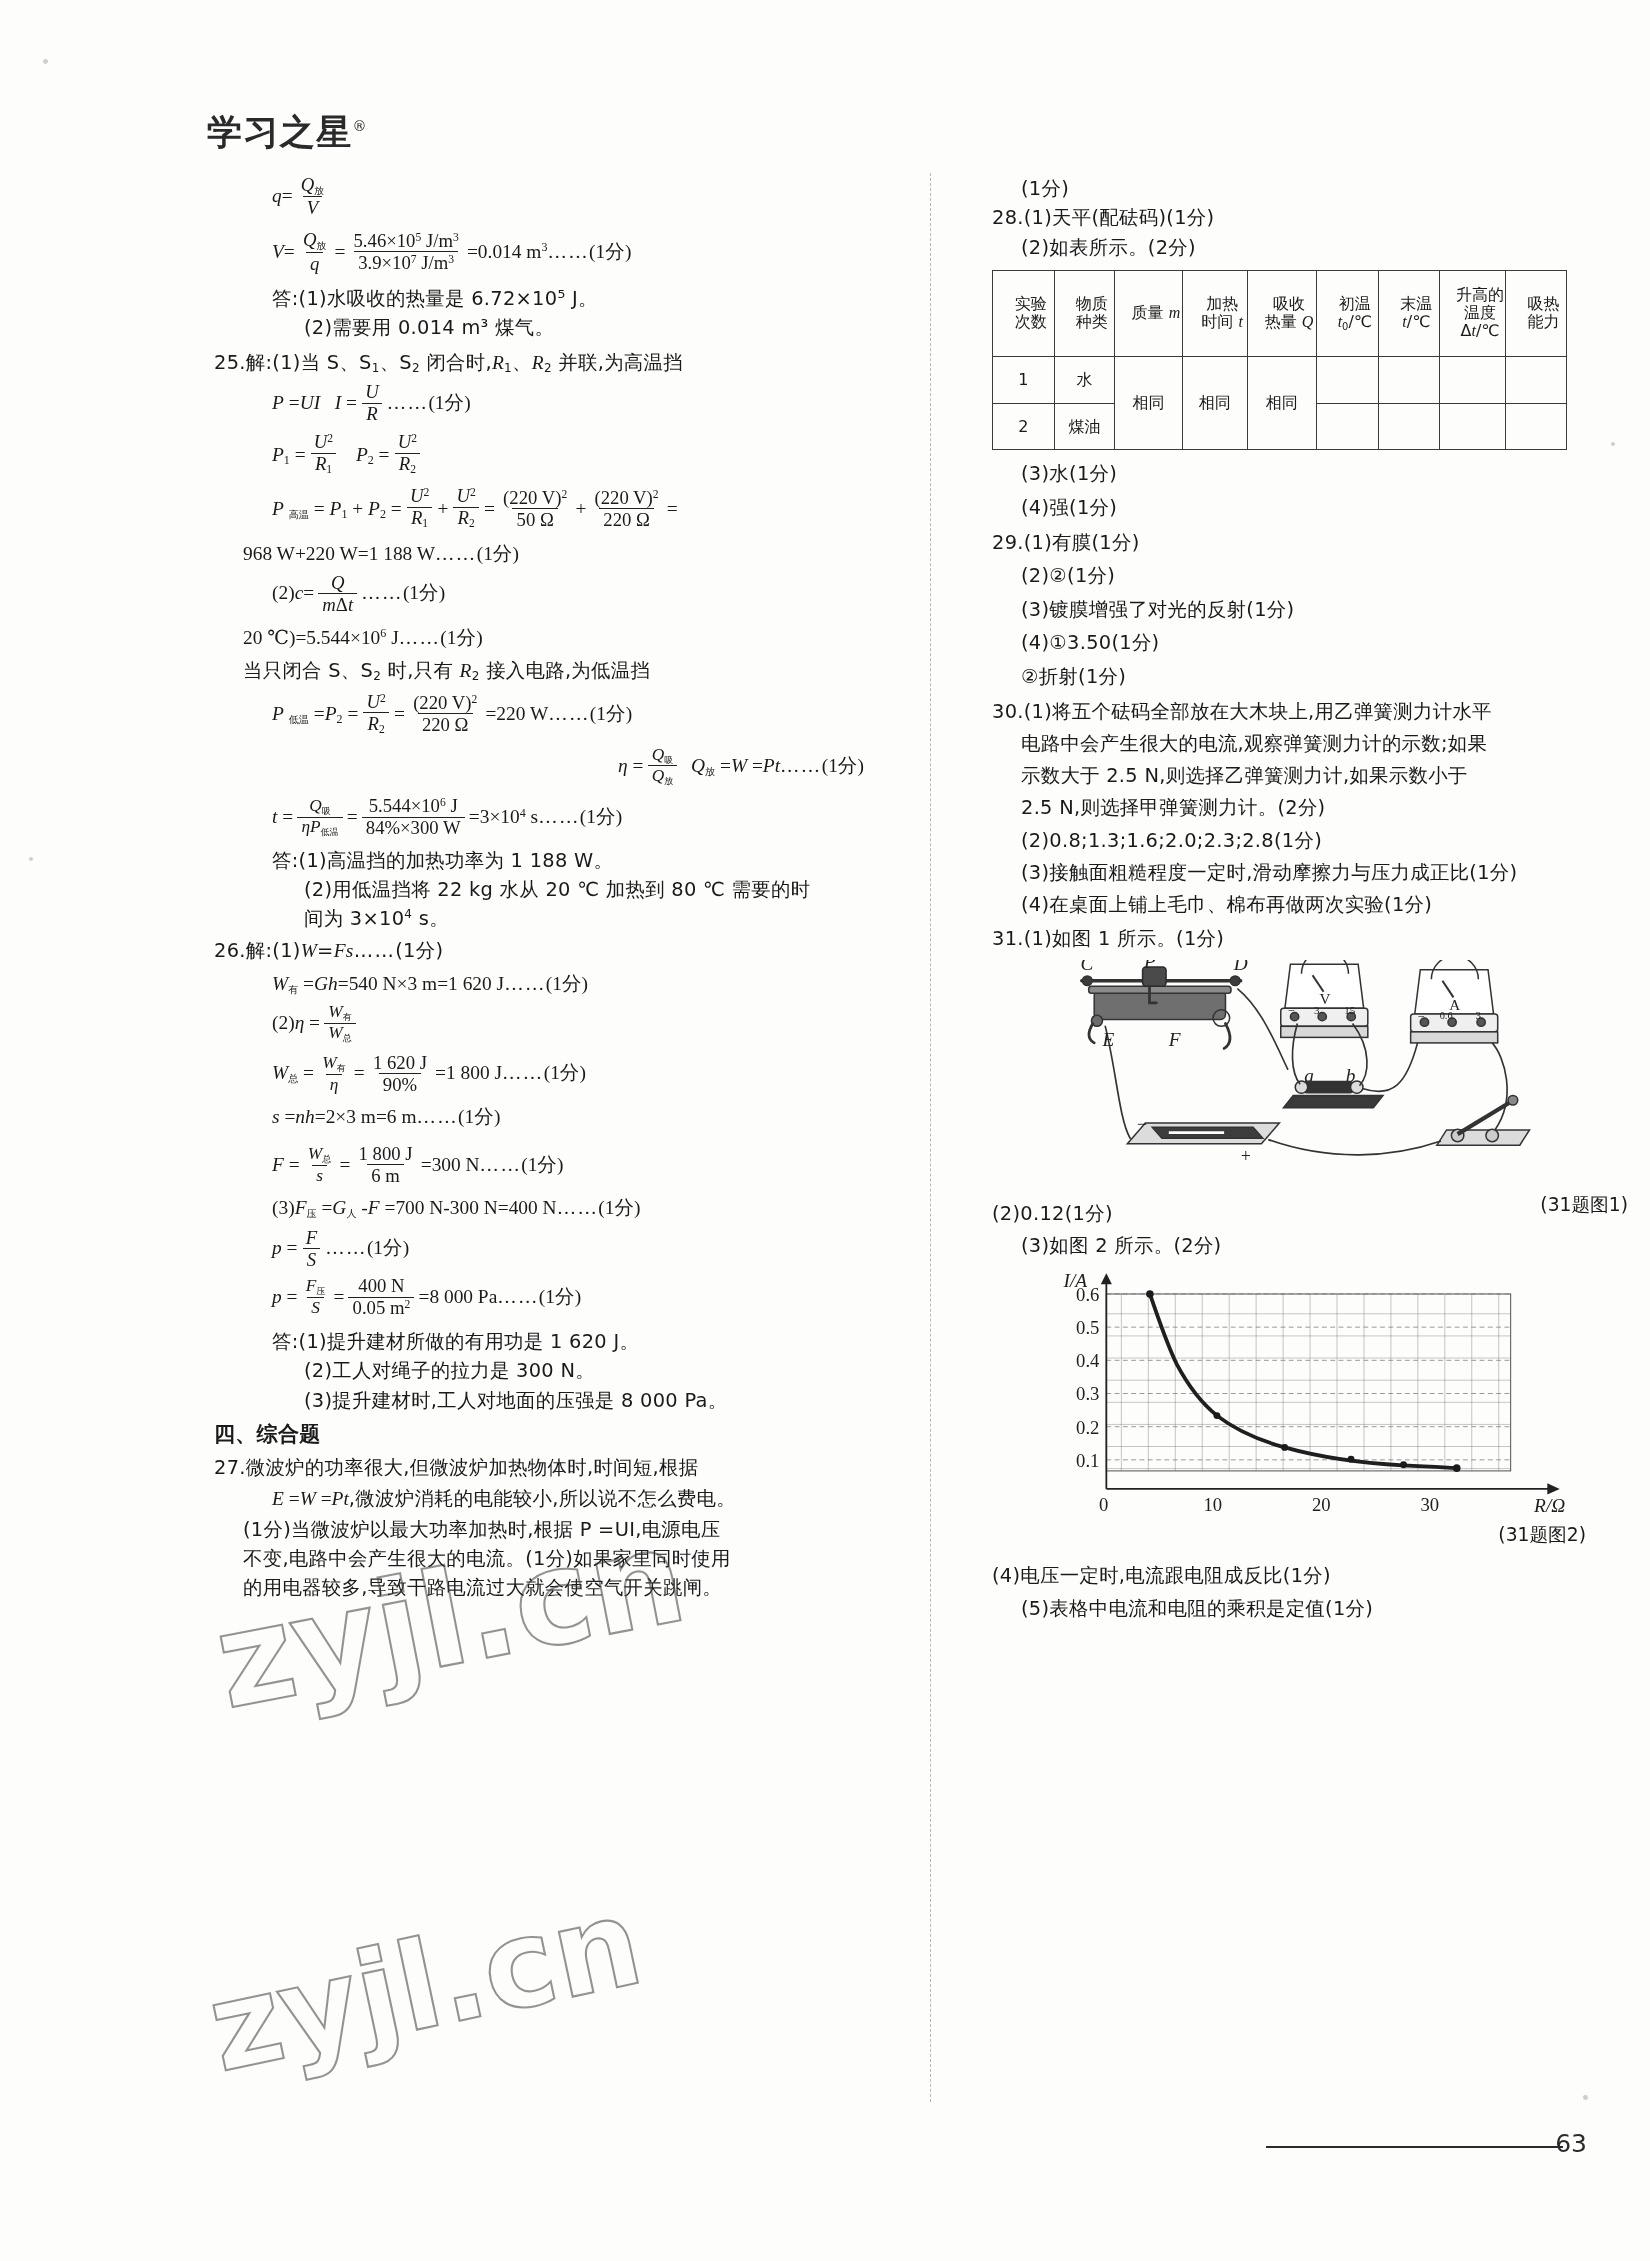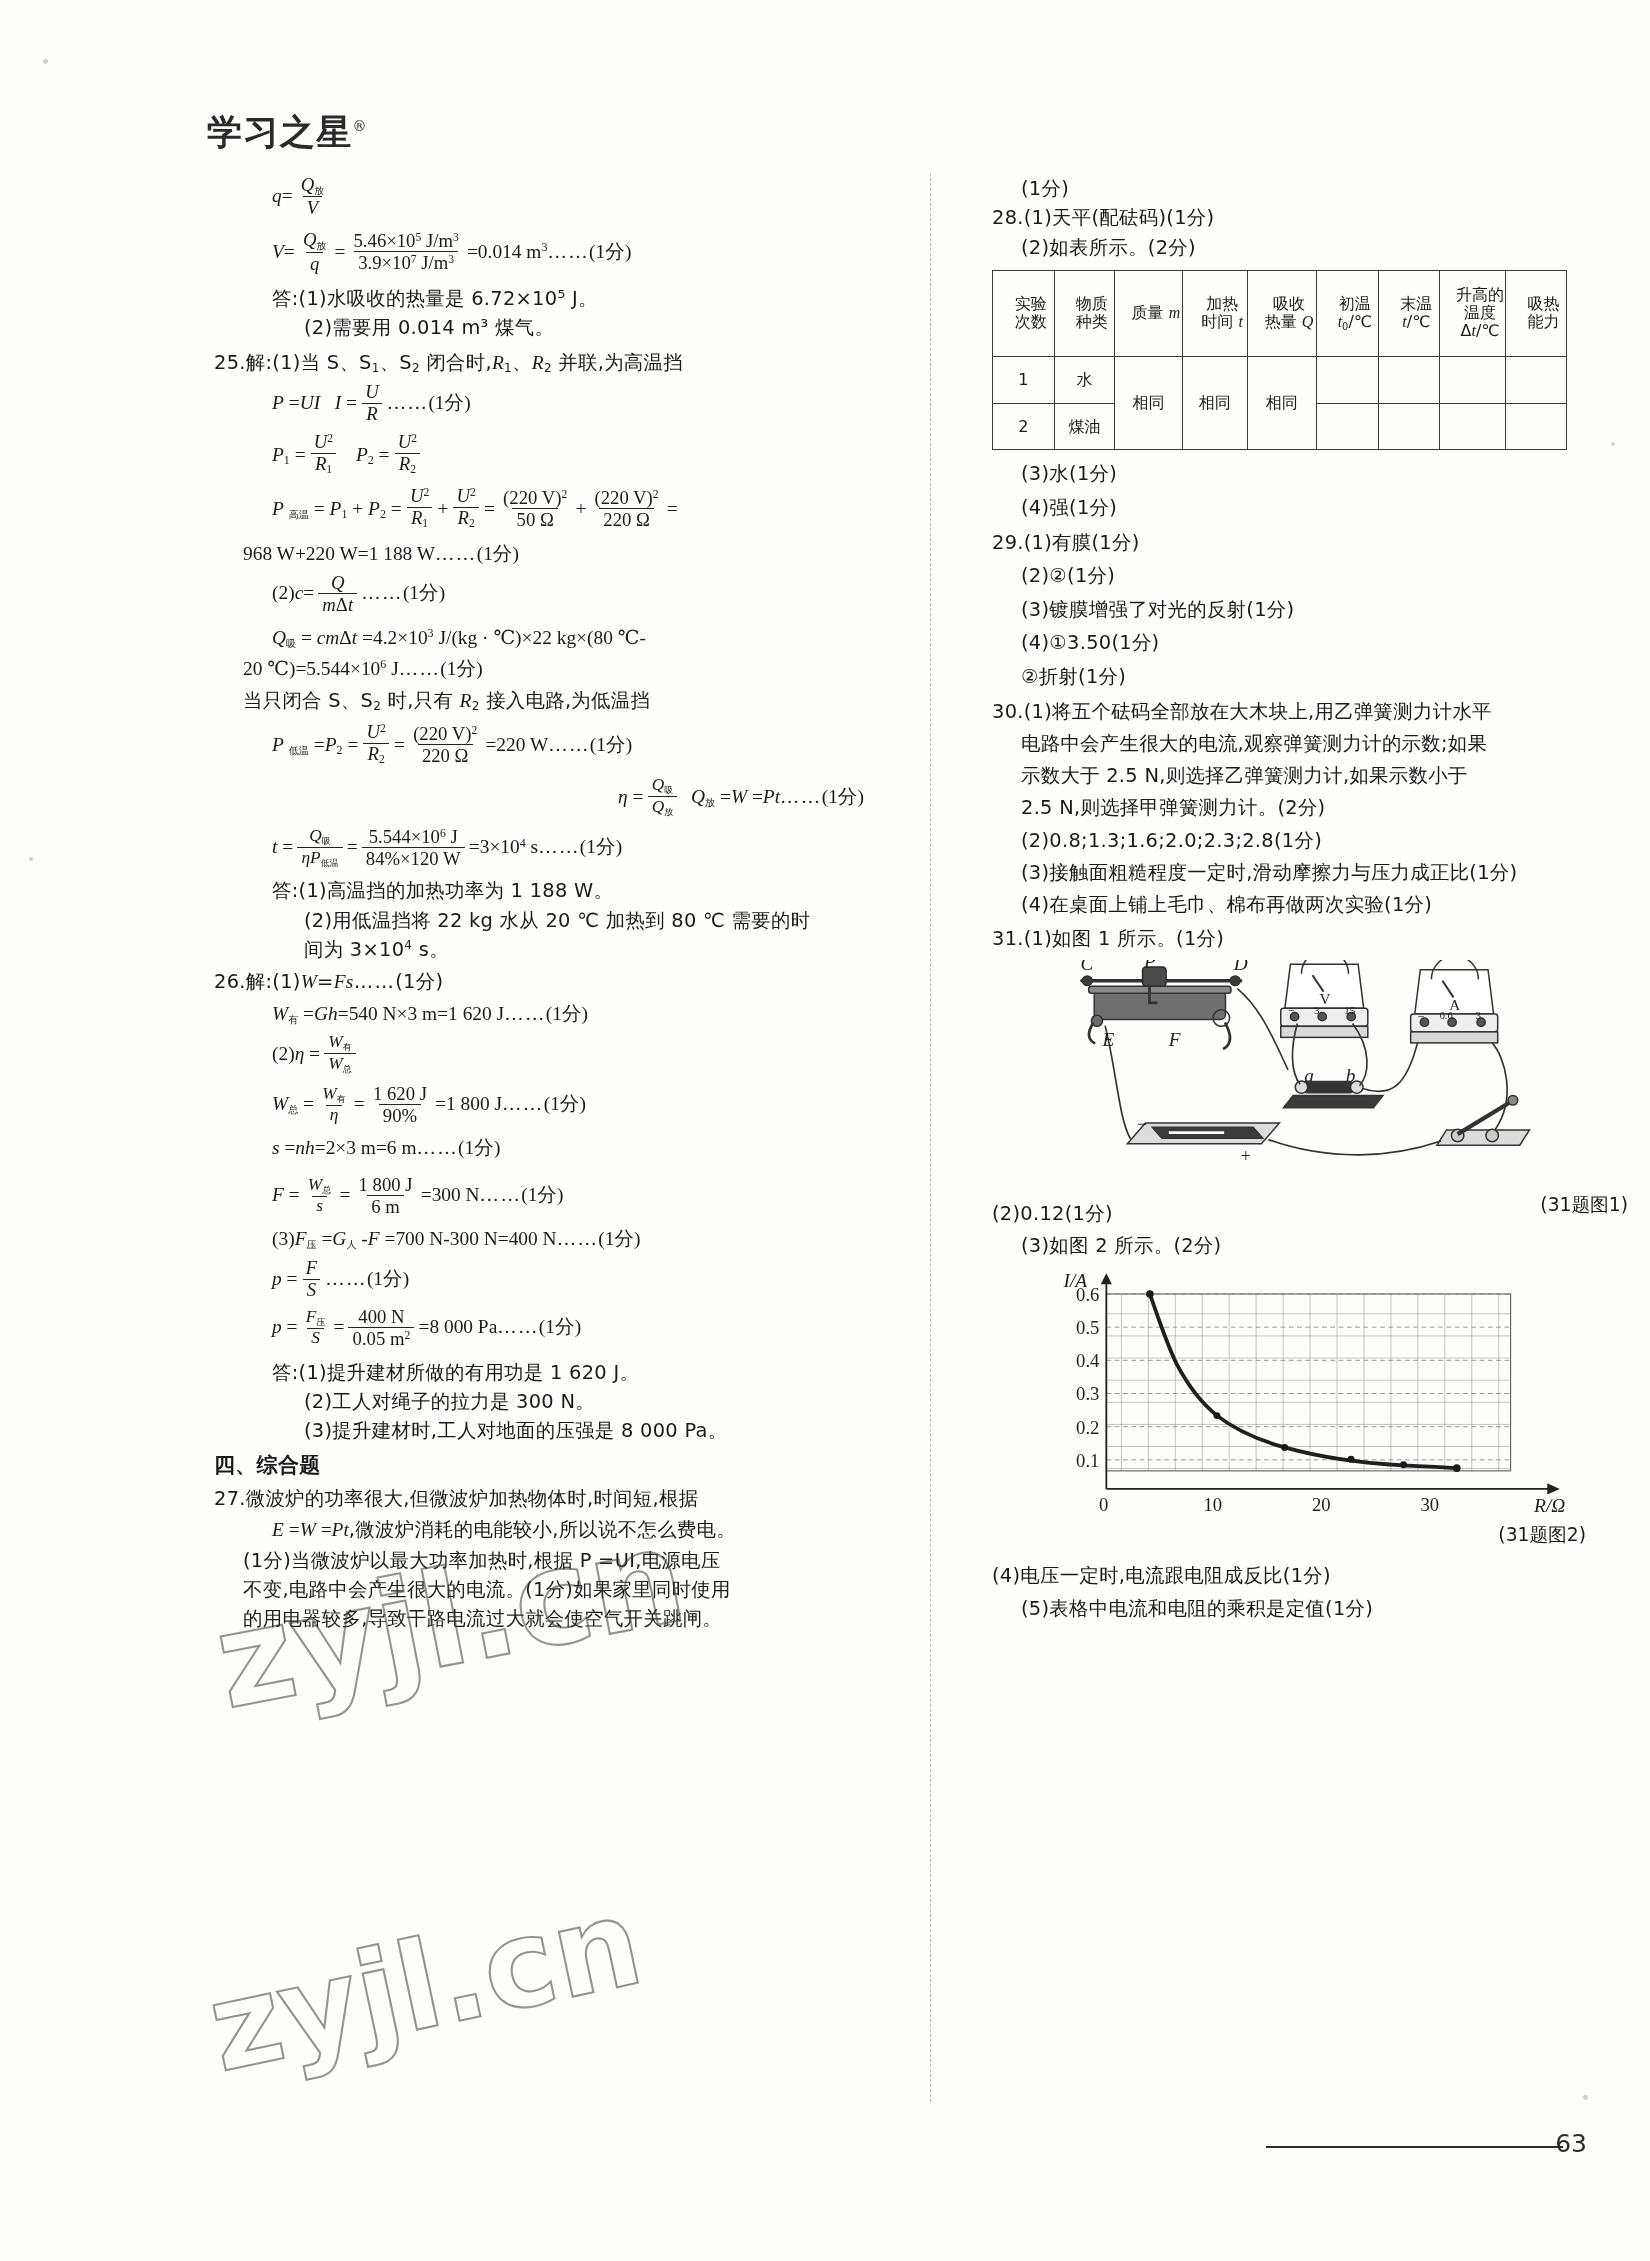--- a/index.html
+++ b/index.html
@@ -170,23 +170,20 @@
 
     <div class="line ind1" style="margin-bottom:8.3px;">968 W+220 W=1 188 W<span class="dots">……</span>(1<span class="cn">分</span>)</div>
 
     <div class="line ind2" style="margin-bottom:9.7px;">
       (2)<span class="it">c</span>=<span class="frac">
           <span class="num"><span class="it">Q</span></span>
           <span class="den"><span class="it">m</span>Δ<span class="it">t</span></span>
         </span><span class="dots">……</span>(1<span class="cn">分</span>)
     </div>
 
-    <div class="line ind2" style="margin-bottom:5.5px;">
-      <span class="it">Q</span><span class="sb">吸</span> = <span class="it">cm</span>Δ<span class="it">t</span> =4.2×10<sup>3</sup> J/(kg · ℃)×22 kg×(80 ℃-
-    </div>
     <div class="line ind1" style="margin-bottom:7px;">20 ℃)=5.544×10<sup>6</sup> J<span class="dots">……</span>(1<span class="cn">分</span>)</div>
 
     <div class="line ind1 cn" style="margin-bottom:5.5px;">当只闭合 S、S<sub>2</sub> 时,只有 <span class="it ser">R</span><sub>2</sub> 接入电路,为低温挡</div>
 
     <div class="line ind2" style="margin:8.3px 0 9.7px 0;">
       <span class="it">P</span> <span class="sb">低温</span> =<span class="it">P</span><sub>2</sub> =<span class="frac">
           <span class="num"><span class="it">U</span><sup>2</sup></span>
           <span class="den"><span class="it">R</span><sub>2</sub></span>
         </span>=<span class="frac">
           <span class="num">(220 V)<sup>2</sup></span>
@@ -200,21 +197,21 @@
           <span class="den"><span class="it">Q</span><span class="sb">放</span></span>
         </span>&nbsp;&nbsp;<span class="it">Q</span><span class="sb">放</span> =<span class="it">W</span> =<span class="it">Pt</span><span class="dots">……</span>(1<span class="cn">分</span>)
     </div>
 
     <div class="line ind2" style="margin-bottom:8.3px;">
       <span class="it">t</span> =<span class="frac sm">
           <span class="num"><span class="it">Q</span><span class="sb">吸</span></span>
           <span class="den"><span class="it">ηP</span><span class="sb">低温</span></span>
         </span>=<span class="frac">
           <span class="num">5.544×10<sup>6</sup> J</span>
-          <span class="den">84%×120 W</span>
+          <span class="den">84%×300 W</span>
         </span>=3×10<sup>4</sup> s<span class="dots">……</span>(1<span class="cn">分</span>)
     </div>
 
     <div class="line ind2 cn">答:(1)高温挡的加热功率为 1 188 W。</div>
     <div class="line ind3 cn">(2)用低温挡将 22 kg 水从 20 ℃ 加热到 80 ℃ 需要的时</div>
     <div class="line ind3 cn" style="margin-bottom:7px;">间为 3×10<sup>4</sup> s。</div>
 
     <div class="line cn">26.解:(1)<span class="it ser">W</span>=<span class="it ser">Fs</span><span class="dots">……</span>(1分)</div>
 
     <div class="line ind2" style="margin:7px 0 8.3px 0;">

